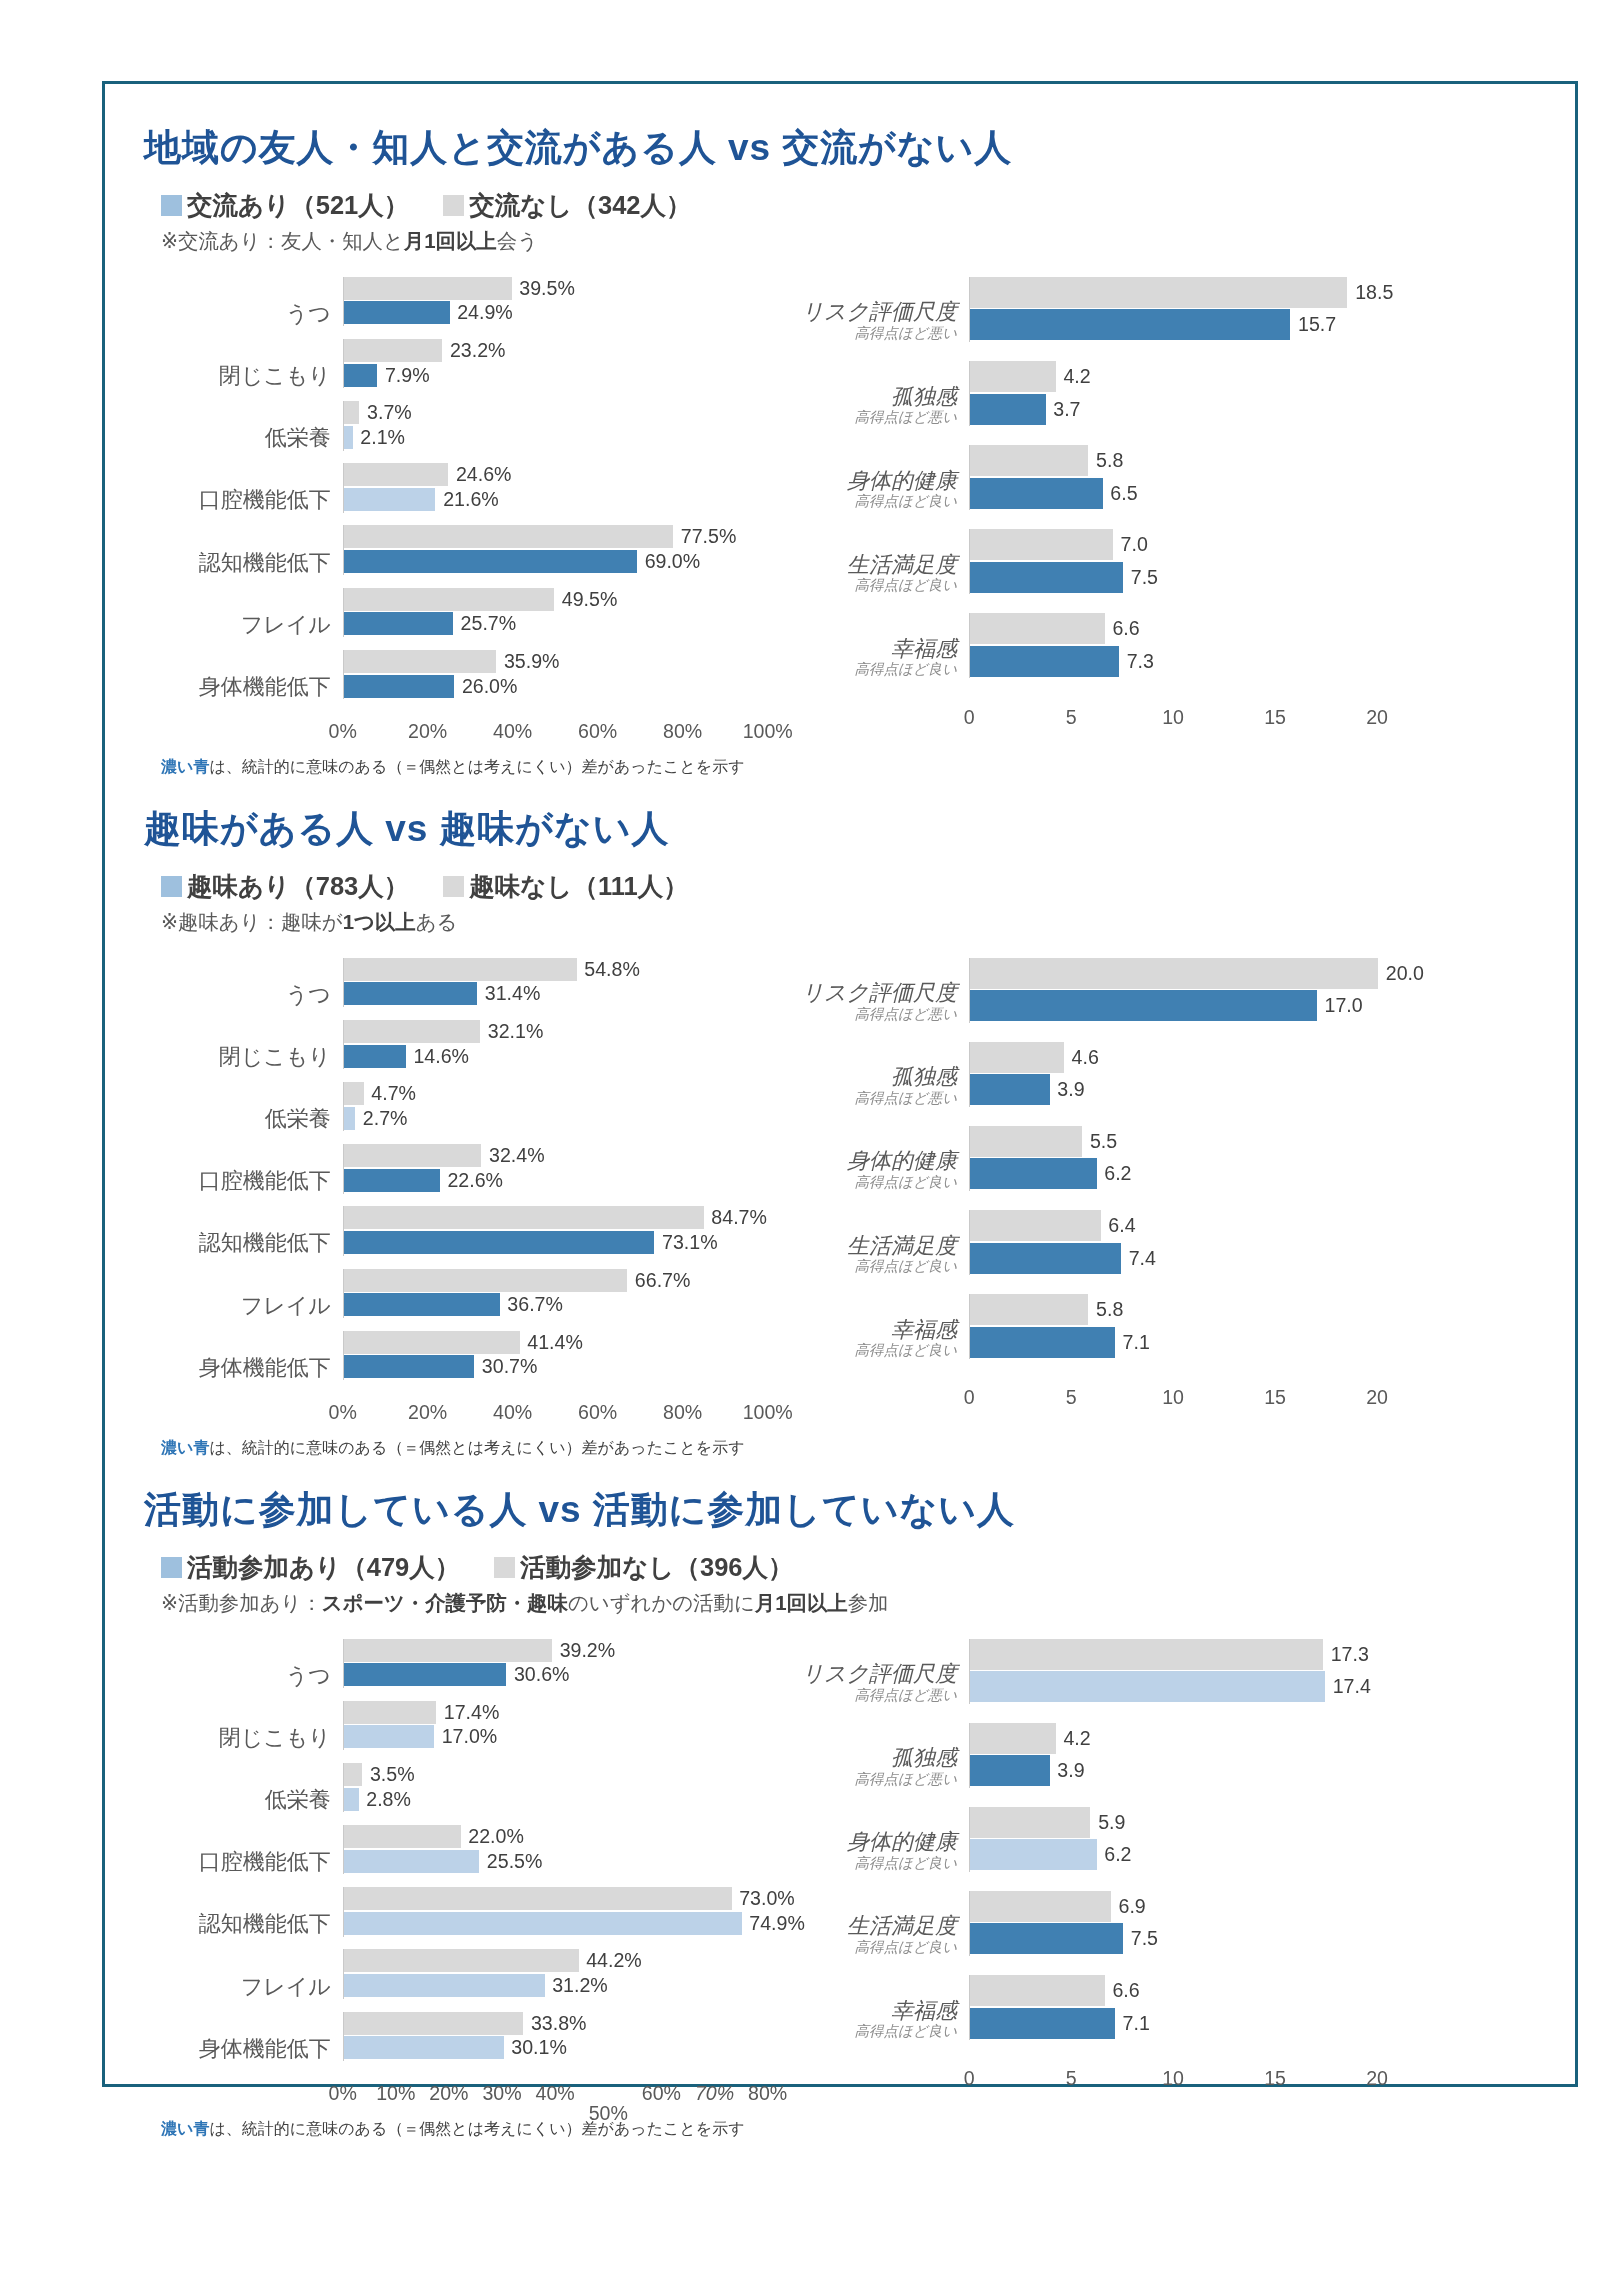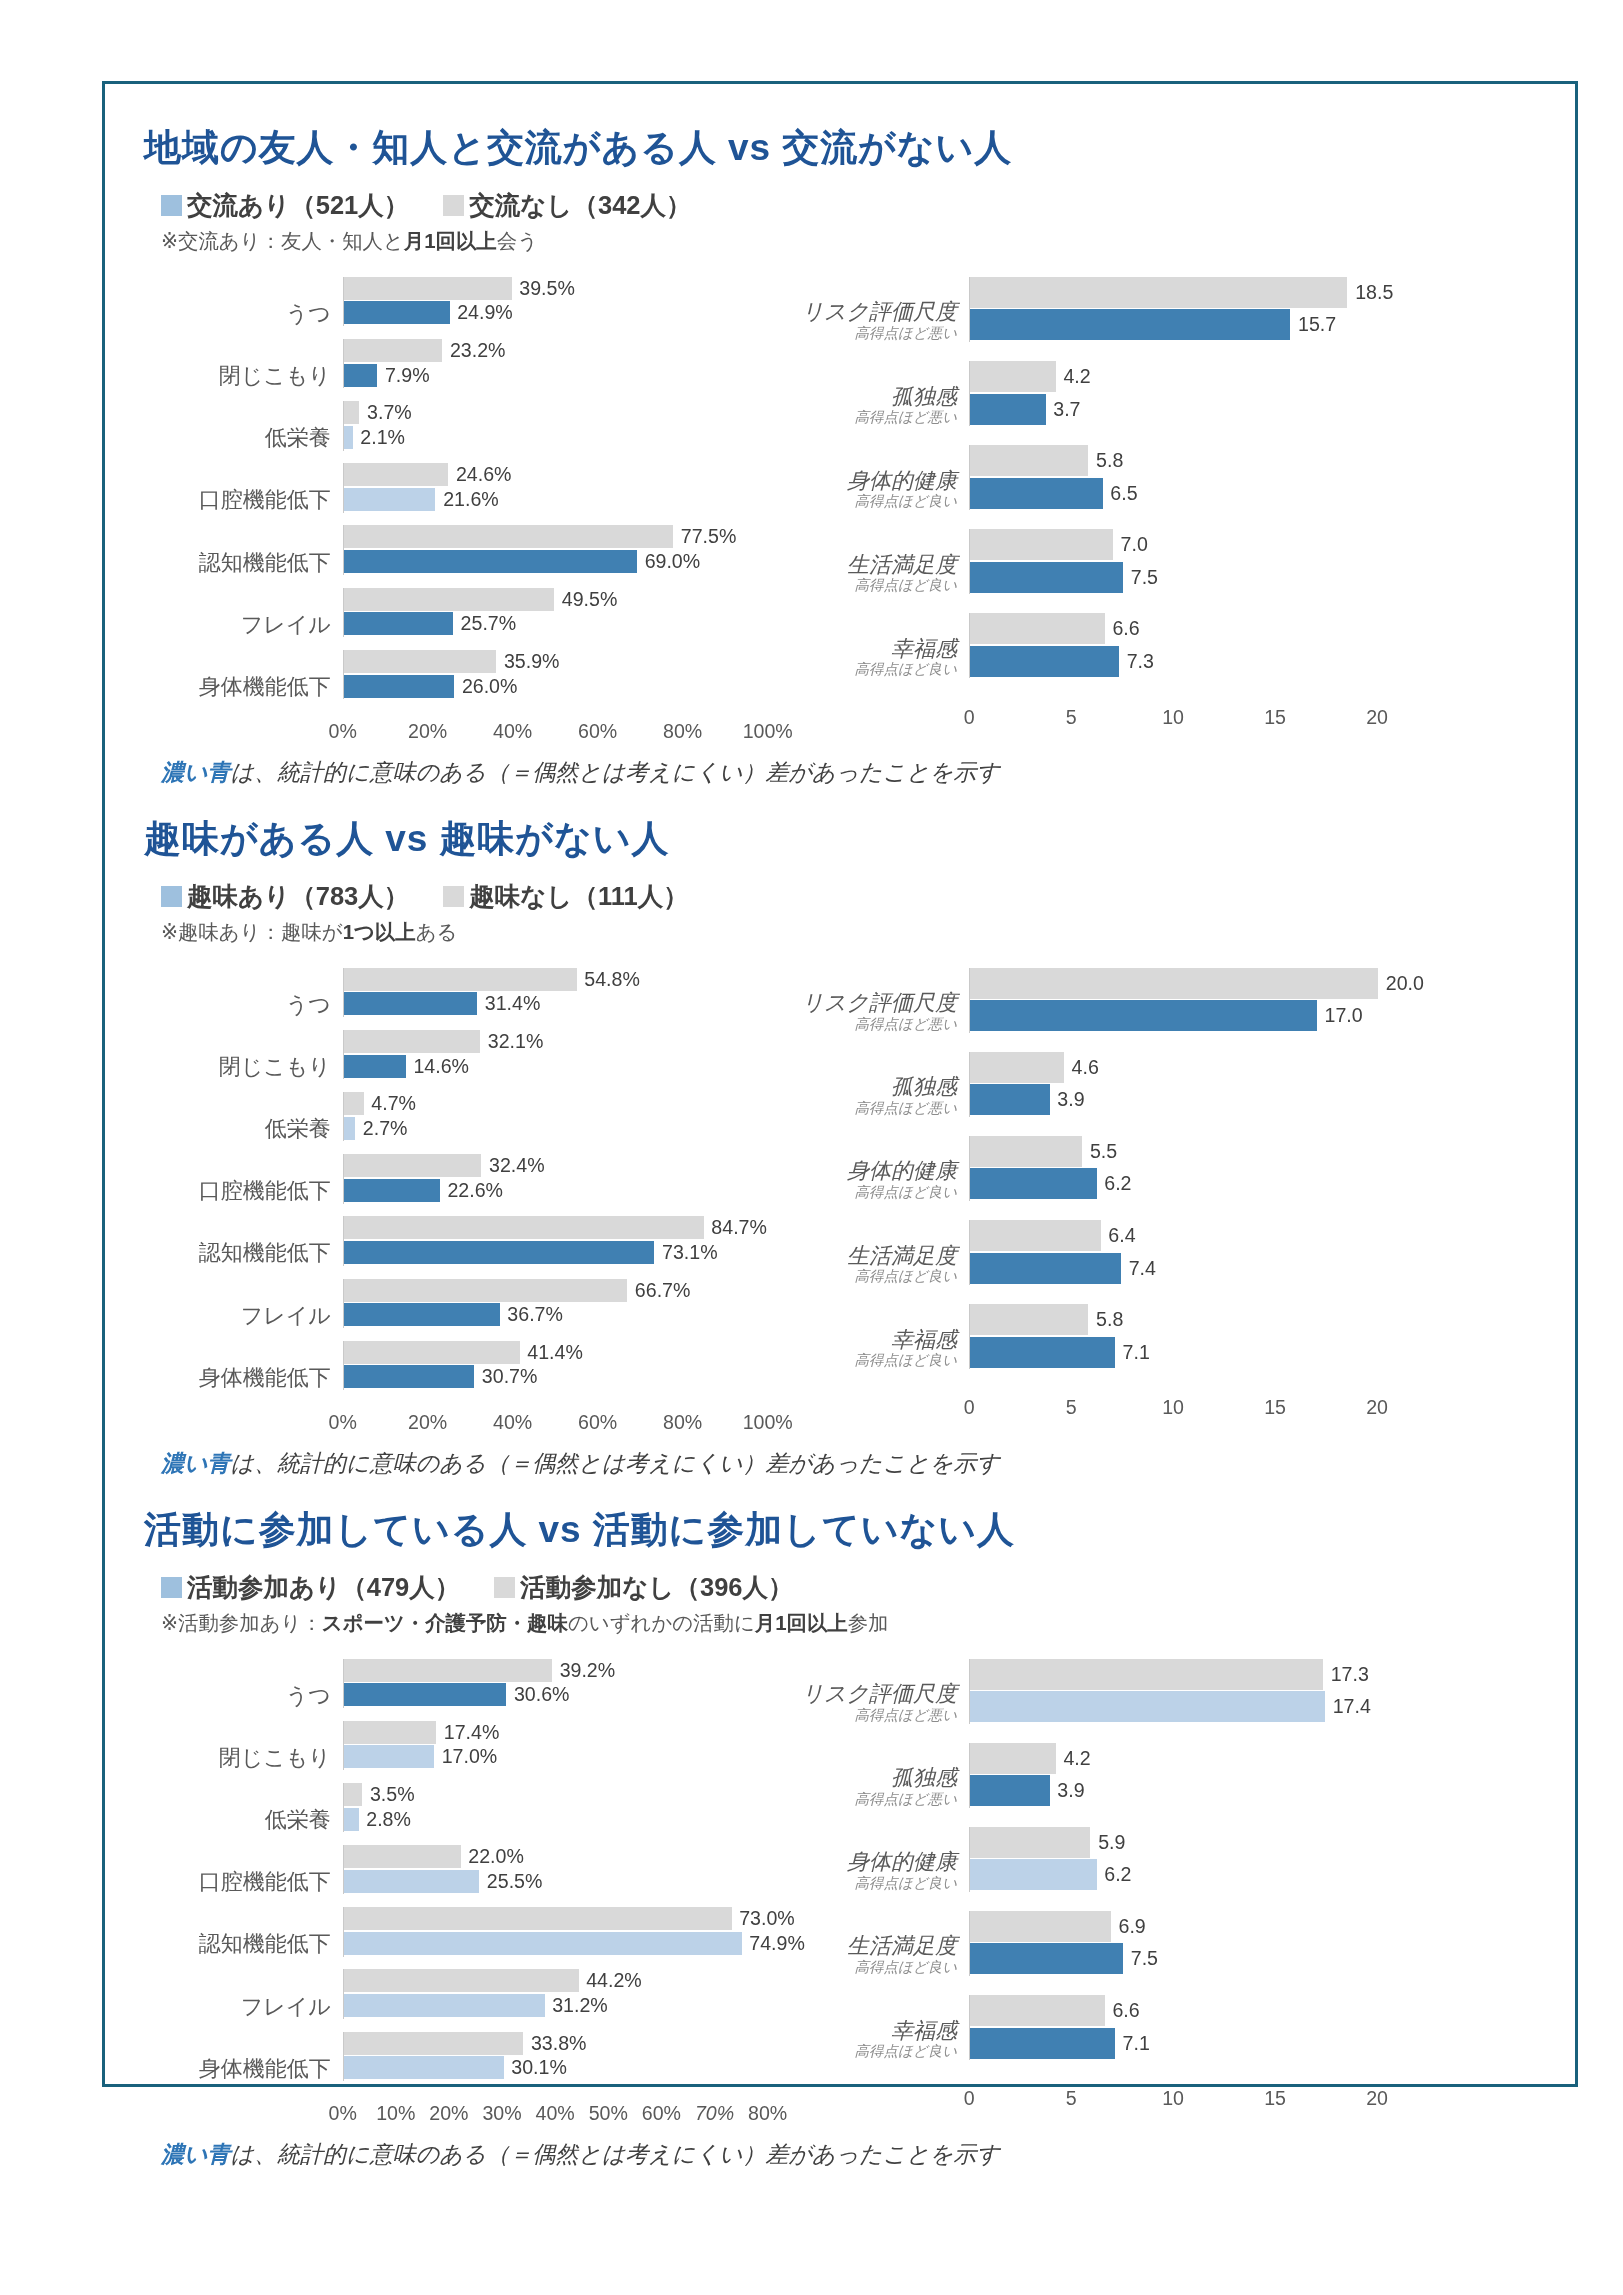--- a/index.html
+++ b/index.html
@@ -35,21 +35,21 @@
   .chart-left .barline{margin-bottom:1.7px;}
   .chart-left .row{margin-bottom:12.8px;}
   .chart-left .axis{margin-left:202px;width:425px;}
   
   .chart-right .cat{width:180px;font-style:italic;}
   .chart-right .plot{width:408px;}
   .chart-right .bar{height:31px;}
   .chart-right .barline{margin-bottom:1.7px;}
   .chart-right .row{margin-bottom:18.7px;}
   .chart-right .axis{margin-left:180px;width:408px;}
-  .footer-note{margin:8.5px 0 25.5px 22px;font-size:23px;color:#404040;font-style:italic;}
+  .footer-note{margin:8.5px 0 25.5px 22px;font-size:16px;color:#404040;}
   .footer-note .hl{color:#2E75B6;font-weight:bold;}
 </style>
 </head>
 <body>
 
 <div class="page">
   <div class="frame">
     <div id="sections">
         <section class="section">
           <h2 class="sec-title">地域の友人・知人と交流がある人 vs 交流がない人</h2>
@@ -622,21 +622,21 @@
                     </div>
                   </div>
                 </div>
               </div>
               <div class="axis">
                 <span class="tick" style="left: 0%;">0%</span>
                 <span class="tick" style="left: 12.5%;">10%</span>
                 <span class="tick" style="left: 25%;">20%</span>
                 <span class="tick" style="left: 37.5%;">30%</span>
                 <span class="tick" style="left: 50%;">40%</span>
-                <span class="tick" style="left: 62.5%;">50%</span>
+                <span class="tick" style="left: 62.5%; margin-top: 20px;">50%</span>
                 <span class="tick" style="left: 75%;">60%</span>
                 <span class="tick" style="left: 87.5%; font-style: italic;">70%</span>
                 <span class="tick" style="left: 100%;">80%</span>
               </div>
             </div>
             <div class="chart chart-right">
               <div class="rows">
                 <div class="row">
                   <div class="cat">
                     <div class="cat-main">リスク評価尺度</div>

